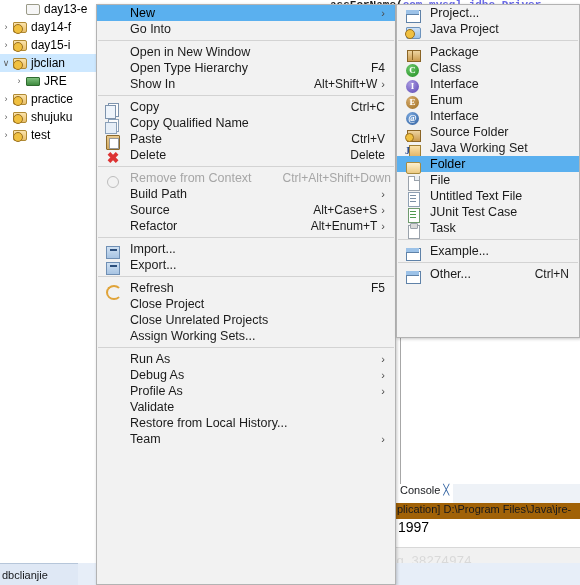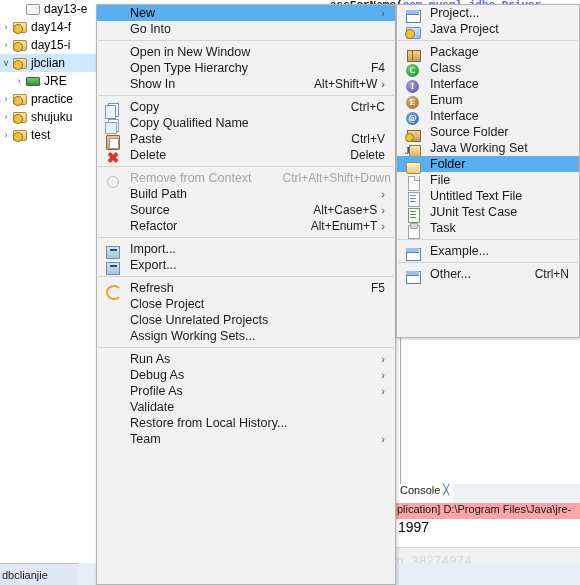--- a/index.html
+++ b/index.html
@@ -82,21 +82,21 @@
   }
   .cons-tab.active { background: #ffffff; font-weight: normal; }
   .cons-tab.inactive { color: #9b9b9b; margin-top: 41px; }
   .xglyph { font-size: 10px; color: #2a5d9e; }
   .term-ic { width: 11px; height: 10px; position: relative; display:inline-block; }
   .term-ic:before { content:""; position:absolute; left:0; top:1px; width:8px; height:7px;
       background:#c9d8ea; border:1px solid #6e86a4; }
   .cons-line {
     position: absolute; left: 0; top: 19px; width: 184px; height: 16px;
     font-size: 11px; color: #16181c; white-space: nowrap; overflow: hidden;
-    padding-left: 1px; background:#fca5a5;
+    padding-left: 1px; background:#a16207;
   }
   .cons-out {
     position: absolute; left: 0; top: 35px; width: 184px; height: 28px;
     font-size: 14px; color: #000000; padding-left: 2px; background:#ffffff;
   }
   .cons-bottom {
     position:absolute; left:0; top:63px; width:184px; height:16px; background:#f1f1f1;
     border-top:1px solid #d8d8d8;
   }
 

